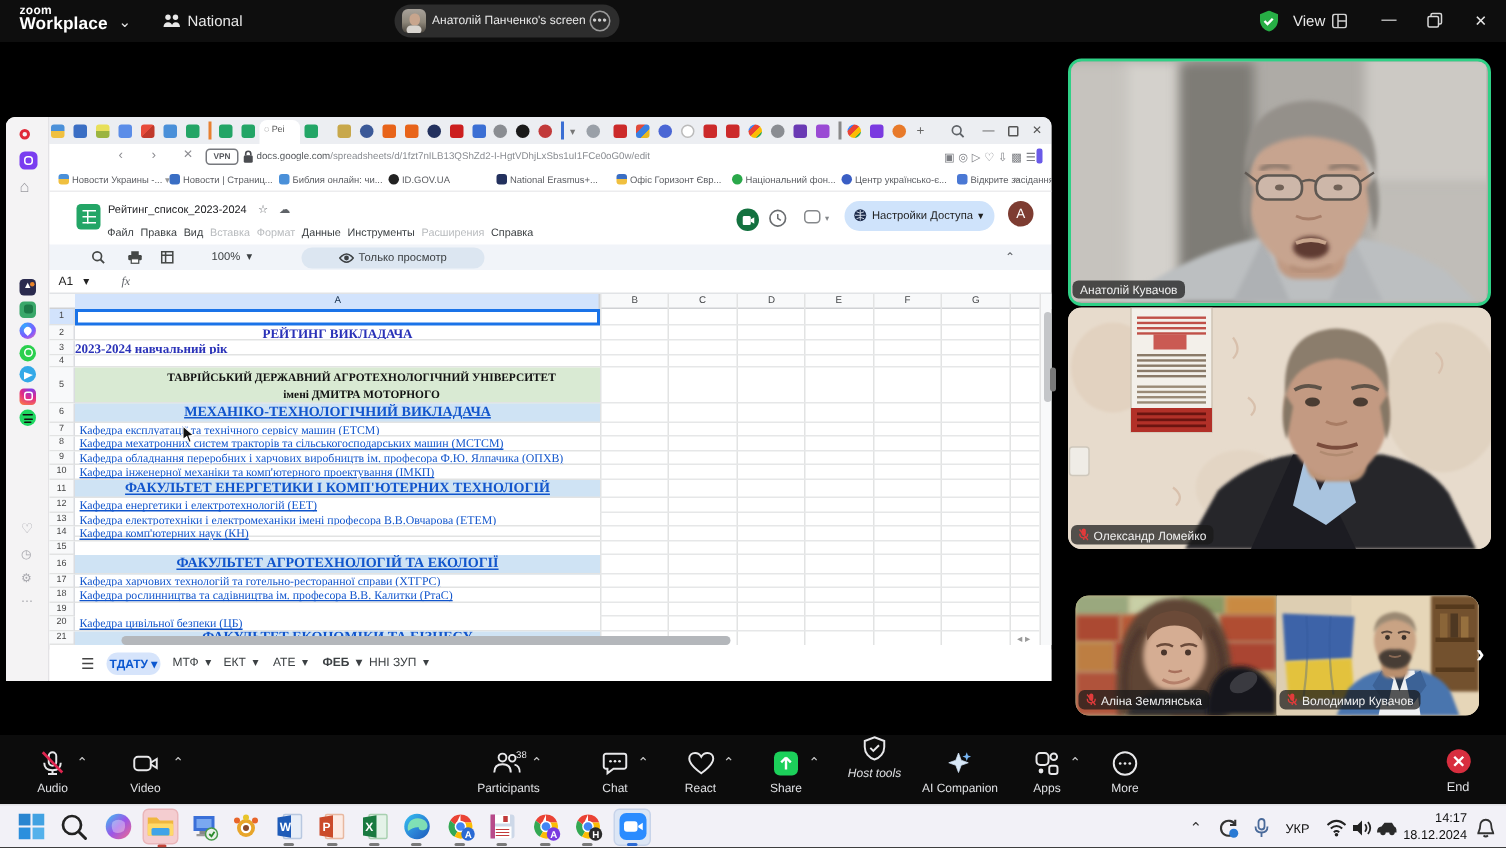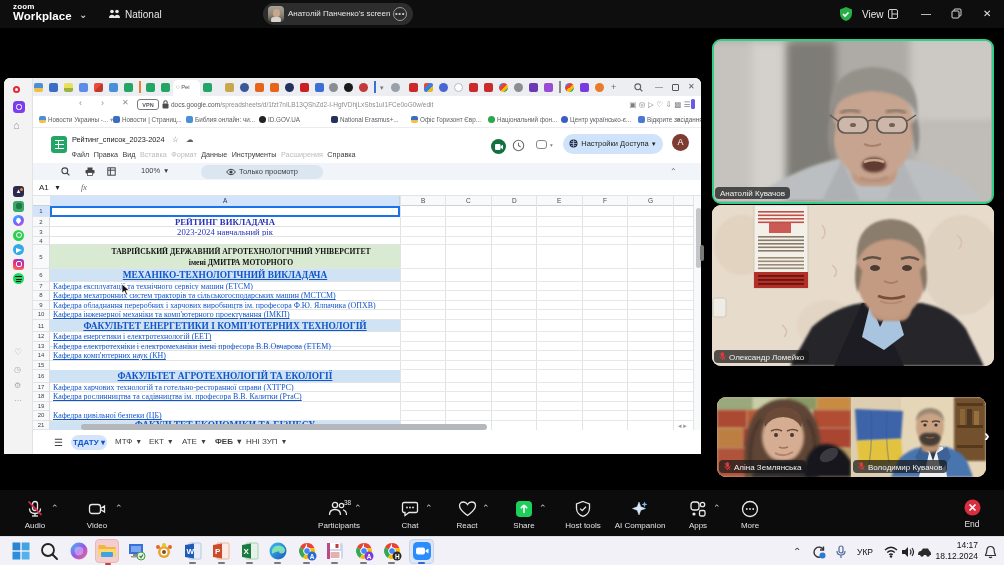--- a/index.html
+++ b/index.html
@@ -357,30 +357,30 @@
       <div style="position:absolute;left:367px;top:154.2px;width:293px;height:1px;background:#e6e7e8;"></div>
       <div style="position:absolute;left:367px;top:163.7px;width:293px;height:1px;background:#e6e7e8;"></div>
       <div style="position:absolute;left:367px;top:173.2px;width:293px;height:1px;background:#e6e7e8;"></div>
       <div style="position:absolute;left:367px;top:185.7px;width:293px;height:1px;background:#e6e7e8;"></div>
       <div style="position:absolute;left:367px;top:195.2px;width:293px;height:1px;background:#e6e7e8;"></div>
       <div style="position:absolute;left:367px;top:204.7px;width:293px;height:1px;background:#e6e7e8;"></div>
       <div style="position:absolute;left:367px;top:214.2px;width:293px;height:1px;background:#e6e7e8;"></div>
       <div style="position:absolute;left:367px;top:223.7px;width:293px;height:1px;background:#e6e7e8;"></div>
       <div class="cell" style="top:10px;height:10.5px;border:2px solid #1a73e8;"></div>
       <div class="cell" style="top:20.5px;height:10.3px;text-align:center;color:#2a32b8;font-weight:bold;font-size:8.7px;line-height:10.3px;">РЕЙТИНГ ВИКЛАДАЧА</div>
-      <div class="cell" style="top:30.8px;height:10.2px;text-align:center;color:#2a32b8;font-weight:normal;font-size:8.7px;line-height:10.2px;">2023-2024 навчальний рік</div>
+      <div class="cell" style="top:30.8px;height:10.2px;text-align:left;color:#2a32b8;font-weight:bold;font-size:8.7px;line-height:10.2px;">2023-2024 навчальний рік</div>
       <div class="cell" style="top:41px;height:8.2px;"></div>
       <div class="cell" style="top:49.2px;height:24px;background:#d9ead3;text-align:center;font-weight:bold;font-size:7.6px;color:#111;line-height:11px;padding-top:1px;padding-left:32px;">ТАВРІЙСЬКИЙ ДЕРЖАВНИЙ АГРОТЕХНОЛОГІЧНИЙ УНІВЕРСИТЕТ<br>імені ДМИТРА МОТОРНОГО</div>
       <div class="cell fac" style="top:73.2px;height:12.5px;line-height:12.5px;">МЕХАНІКО-ТЕХНОЛОГІЧНИЙ ВИКЛАДАЧА</div>
       <div class="cell lnk" style="top:85.7px;height:9.5px;line-height:9.5px;">Кафедра експлуатації та технічного сервісу машин  (ЕТСМ)</div>
       <div class="cell lnk" style="top:95.2px;height:9.5px;line-height:9.5px;">Кафедра мехатронних систем тракторів та  сільськогосподарських машин (МСТСМ)</div>
       <div class="cell lnk" style="top:104.7px;height:9.5px;line-height:9.5px;">Кафедра обладнання переробних і харчових виробництв ім. професора Ф.Ю. Ялпачика (ОПХВ)</div>
       <div class="cell lnk" style="top:114.2px;height:9.5px;line-height:9.5px;">Кафедра інженерної механіки та комп'ютерного проектування (ІМКП)</div>
       <div class="cell fac" style="top:123.7px;height:12.5px;line-height:12.5px;">ФАКУЛЬТЕТ ЕНЕРГЕТИКИ І КОМП'ЮТЕРНИХ ТЕХНОЛОГІЙ</div>
-      <div class="cell lnk" style="top:136.2px;height:15px;line-height:9.5px;">Кафедра енергетики і електротехнологій (ЕЕТ)</div>
+      <div class="cell lnk" style="top:136.2px;height:26px;line-height:9.5px;">Кафедра енергетики і електротехнологій (ЕЕТ)</div>
       <div class="cell lnk" style="top:145.7px;height:9.5px;line-height:9.5px;">Кафедра електротехніки і електромеханіки імені професора В.В.Овчарова (ЕТЕМ)</div>
       <div class="cell lnk" style="top:155.2px;height:9.5px;line-height:9.5px;">Кафедра комп'ютерних наук (КН)</div>
       <div class="cell fac" style="top:174.2px;height:12.5px;line-height:12.5px;">ФАКУЛЬТЕТ АГРОТЕХНОЛОГІЙ ТА ЕКОЛОГІЇ</div>
       <div class="cell lnk" style="top:186.7px;height:9.5px;line-height:9.5px;">Кафедра харчових технологій та готельно-ресторанної справи (ХТГРС)</div>
       <div class="cell lnk" style="top:196.2px;height:9.5px;line-height:9.5px;">Кафедра рослинництва та садівництва ім.  професора В.В. Калитки (РтаС)</div>
       <div class="cell lnk" style="top:215.2px;height:9.5px;line-height:9.5px;">Кафедра цивільної безпеки (ЦБ)</div>
       <div class="cell fac" style="top:224.7px;height:9.3px;line-height:9.3px;border-bottom:none;">ФАКУЛЬТЕТ ЕКОНОМІКИ ТА БІЗНЕСУ</div>
       <div id="vscroll">
         <div id="vthumb"></div>
       </div>
@@ -631,21 +631,21 @@
       </svg>
       React</div>
     <div class="chev" style="left:482px;">⌃</div>
     <div class="cbtn" style="left:494px;top:10px;width:60px;">
       <svg width="18" height="18" viewBox="0 0 18 18">
         <rect x="1" y="1" width="16" height="16" rx="4" fill="#1cd05a"></rect>
         <path d="M9 13 L9 6 M9 5 L5.8 8.2 M9 5 L12.2 8.2" stroke="#fff" stroke-width="1.6" fill="none"></path>
       </svg>
       Share</div>
     <div class="chev" style="left:539px;">⌃</div>
-    <div class="cbtn" style="left:553px;top:10px;width:60px;">
+    <div class="cbtn" style="left:553px;top:0;width:60px;font-style:italic;">
       <svg width="18" height="18" viewBox="0 0 18 18">
         <path d="M9 1.5 L15.5 4 V8 C15.5 12 12.7 15.3 9 16.3 C5.3 15.3 2.5 12 2.5 8 V4 Z" stroke="#e8e8ea" stroke-width="1.3" fill="none"></path>
         <path d="M6.2 8.6 L8.2 10.6 L12 6.8" stroke="#e8e8ea" stroke-width="1.3" fill="none"></path>
       </svg>
       Host tools</div>
     <div class="cbtn" style="left:610px;top:10px;width:60px;">
       <svg width="18" height="18" viewBox="0 0 18 18">
         <path d="M8 2 L9.8 6.8 L14.5 8.5 L9.8 10.2 L8 15 L6.2 10.2 L1.5 8.5 L6.2 6.8 Z" fill="#d8e8f8" stroke="#cfe0f4" stroke-width=".5"></path>
         <path d="M13.5 1.5 L14.3 3.6 L16.4 4.4 L14.3 5.2 L13.5 7.3 L12.7 5.2 L10.6 4.4 L12.7 3.6 Z" fill="#7ab8f5"></path>
       </svg>

